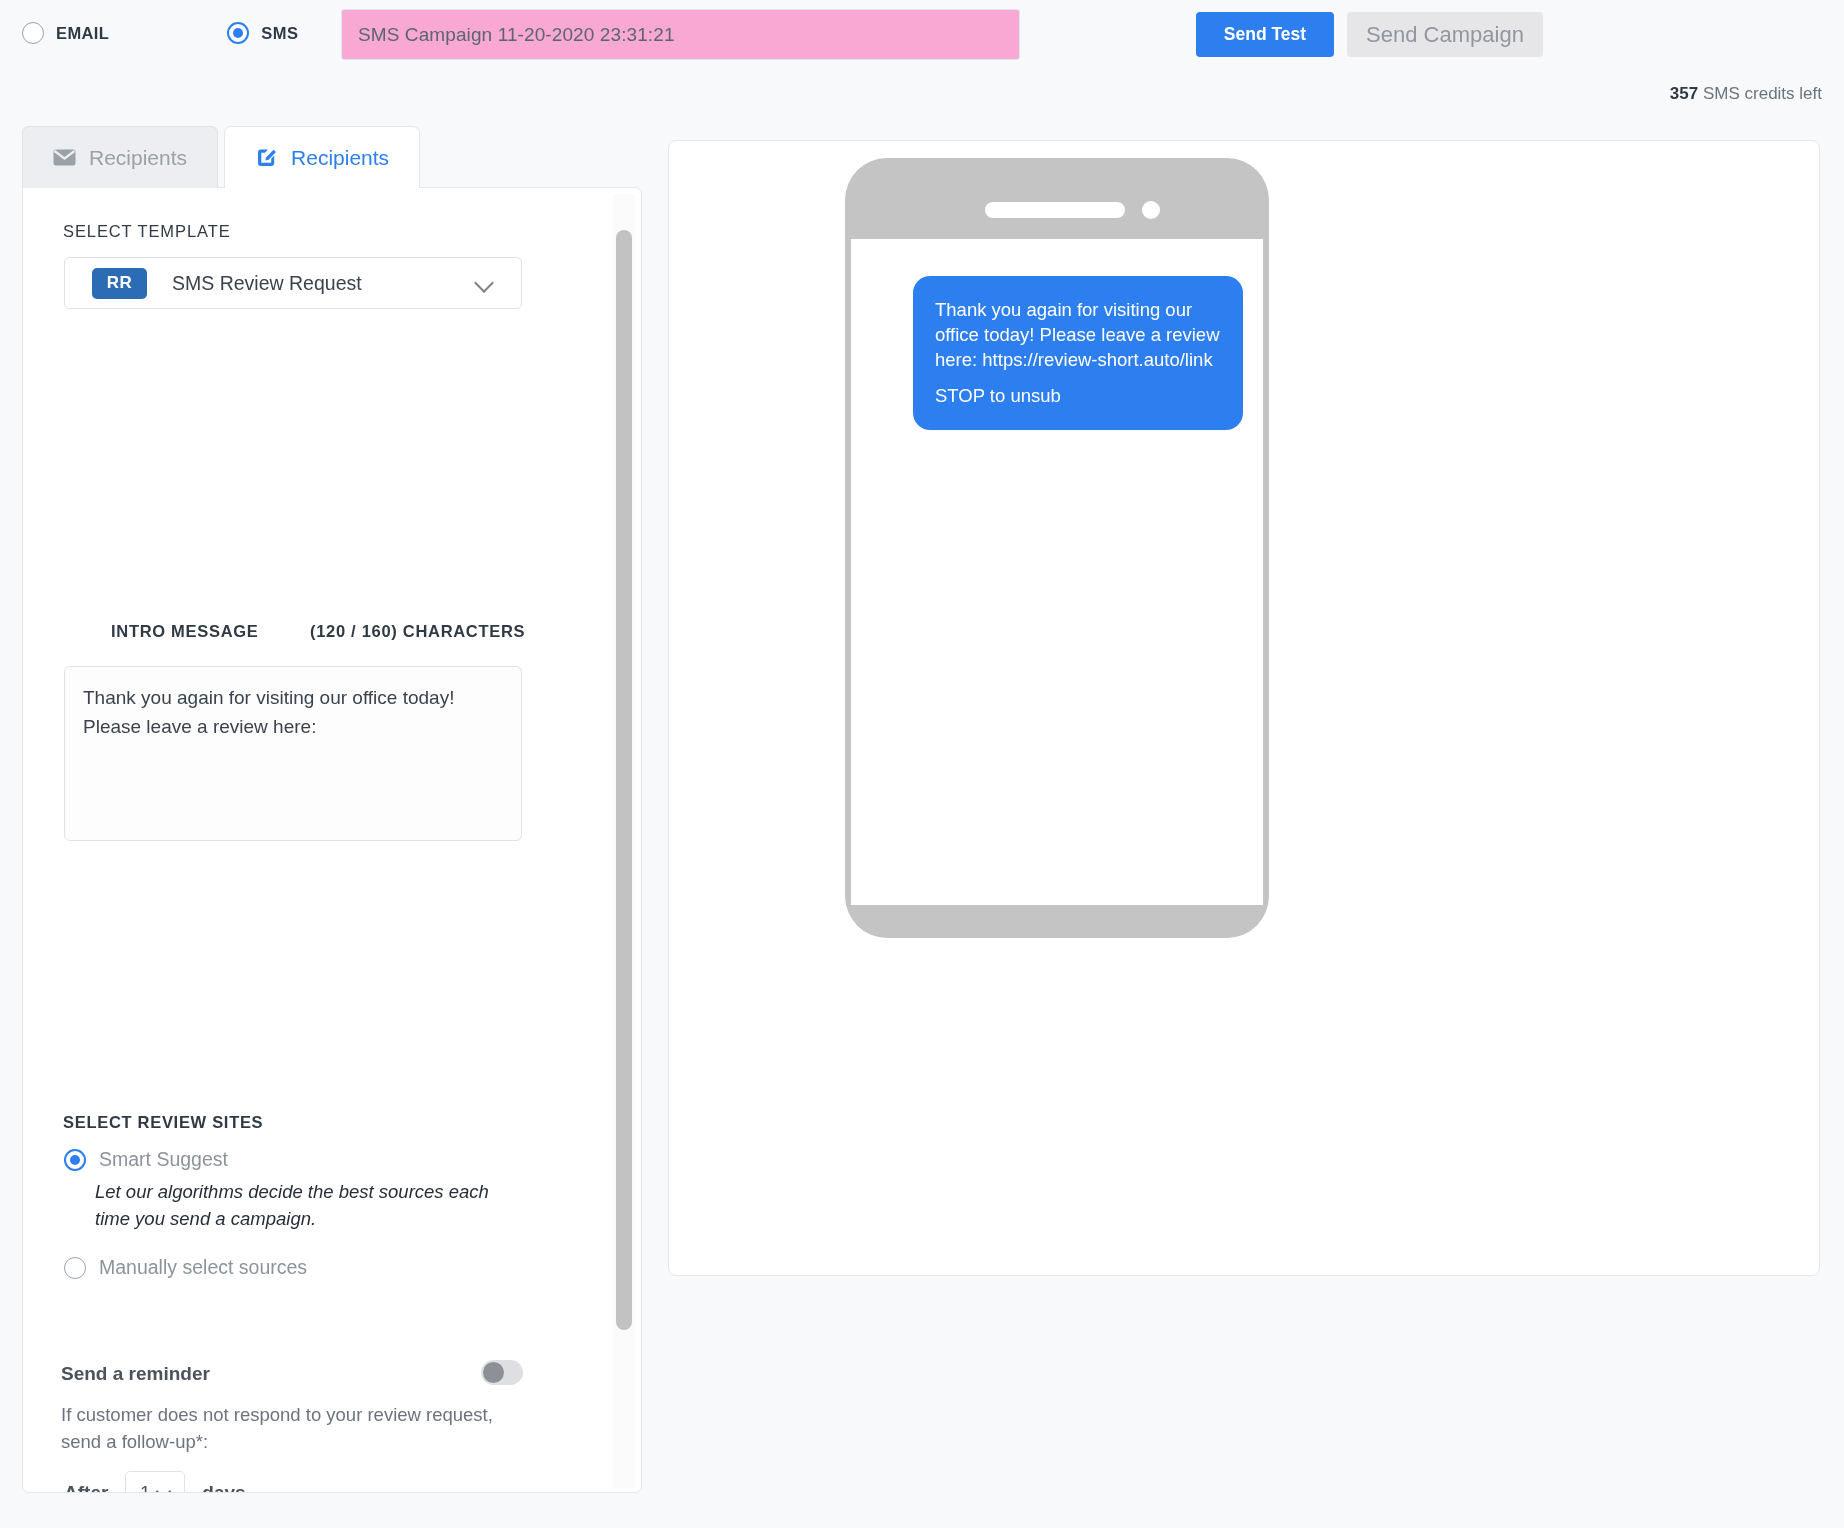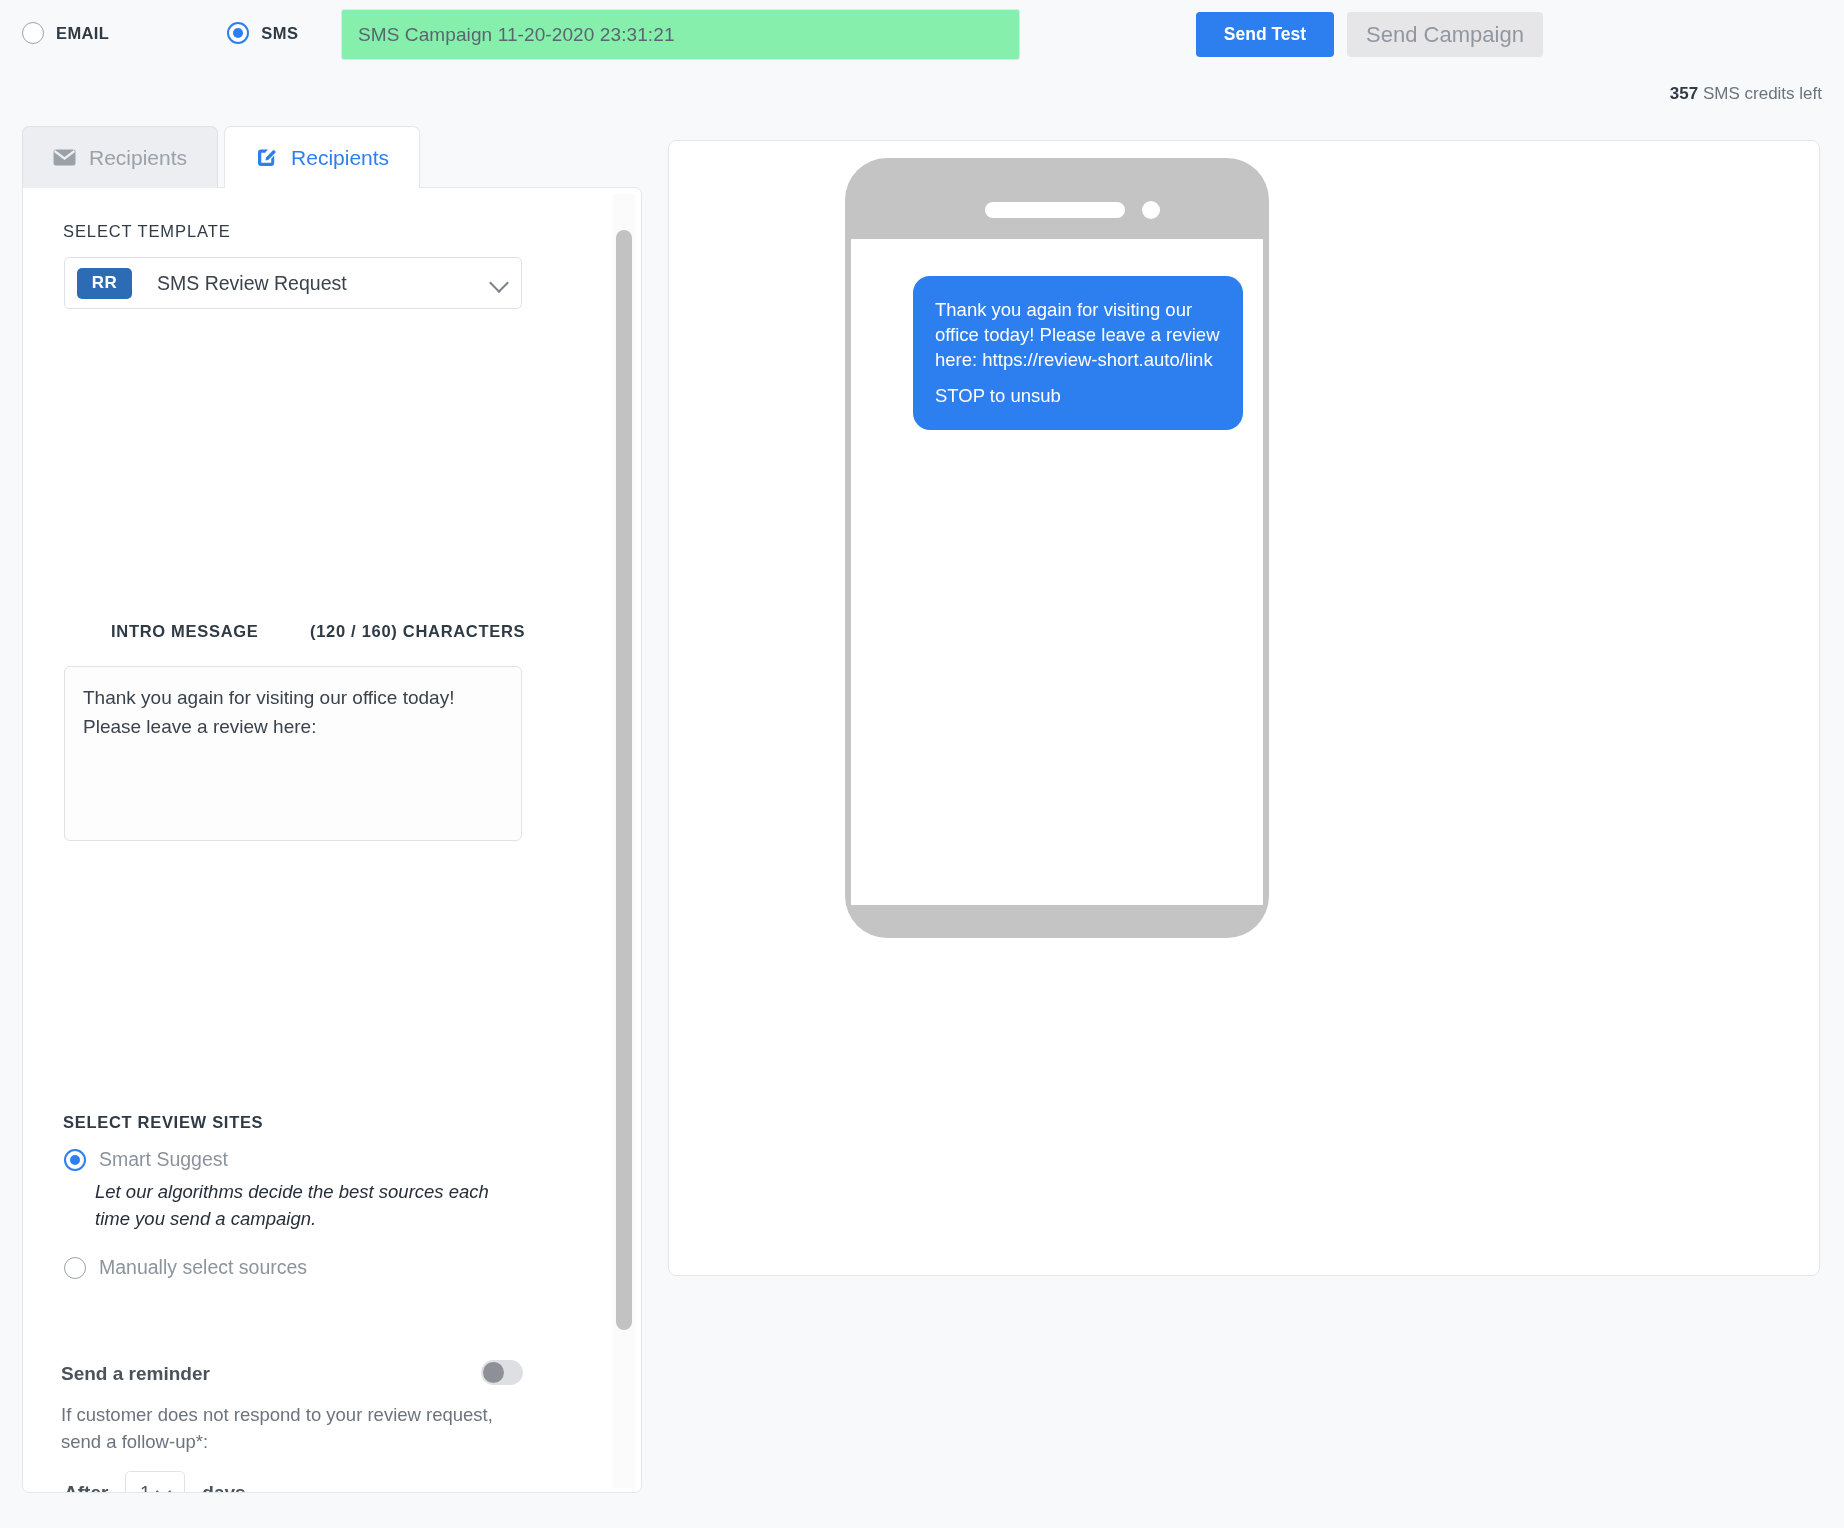--- a/index.html
+++ b/index.html
@@ -18,21 +18,21 @@
   .radio-group { position: absolute; left: 22px; top: 22px; display: flex; align-items: center; gap: 14px; }
   .radio-opt { display: flex; align-items: center; gap: 12px; }
   .radio-opt + .radio-opt { margin-left: 104px; }
   .rb { width: 22px; height: 22px; border-radius: 50%; border: 1.8px solid #9aa3ad; background: #fff; display: inline-block; position: relative; flex: none; }
   .rb.on { border-color: #2d7ff0; border-width: 2px; }
   .rb.on::after { content: ""; position: absolute; left: 50%; top: 50%; width: 10px; height: 10px; border-radius: 50%; background: #2d7ff0; transform: translate(-50%, -50%); }
   .radio-label { font-size: 16.5px; font-weight: 700; letter-spacing: 0.4px; color: #2f3a45; }
 
   .campaign-input {
     position: absolute; left: 341px; top: 9px; width: 679px; height: 51px;
-    background: #86efac; border: 1px solid #e2e6ea; border-radius: 3px;
+    background: #f9a8d4; border: 1px solid #e2e6ea; border-radius: 3px;
     display: flex; align-items: center; padding: 0 16px;
     font-size: 19px; color: #5b6570; letter-spacing: 0.1px;
   }
 
   .btn-send-test {
     position: absolute; left: 1196px; top: 12px; width: 138px; height: 45px;
     background: #2d7ff0; border: none; border-radius: 4px;
     color: #fff; font-size: 17.5px; font-weight: 700;
     font-family: "Liberation Sans", sans-serif; cursor: pointer;
     display: flex; align-items: center; justify-content: center;
@@ -70,21 +70,21 @@
   .left-inner { position: absolute; left: 0; top: 0; width: 600px; height: 100%; padding: 28px 0 0 0; }
 
   .sec-label { font-size: 16.5px; font-weight: 400; letter-spacing: 0.9px; color: #2f3a45; }
   .sec-label-bold { font-size: 16.5px; font-weight: 700; letter-spacing: 0.7px; color: #2f3a45; }
 
   .lbl-select-template { position: absolute; left: 40px; top: 34px; }
 
   .template-select {
     position: absolute; left: 41px; top: 69px; width: 458px; height: 52px;
     border: 1px solid #dfe3e7; border-radius: 5px; background: #fff;
-    display: flex; align-items: center; padding: 0 12px; cursor: pointer;
+    display: flex; align-items: center; padding: 0 27px; cursor: pointer;
   }
   .badge-rr {
     width: 55px; height: 31px; background: #2c6cb5; border-radius: 5px;
     color: #fff; font-size: 17px; font-weight: 700; letter-spacing: 0.5px;
     display: flex; align-items: center; justify-content: center; flex: none;
   }
   .template-name { margin-left: 25px; font-size: 19.5px; color: #3a434d; }
   .chev { margin-left: auto; width: 18px; height: 18px; position: relative; }
   .chev::before {
     content: ""; position: absolute; left: 1px; top: 2px;

